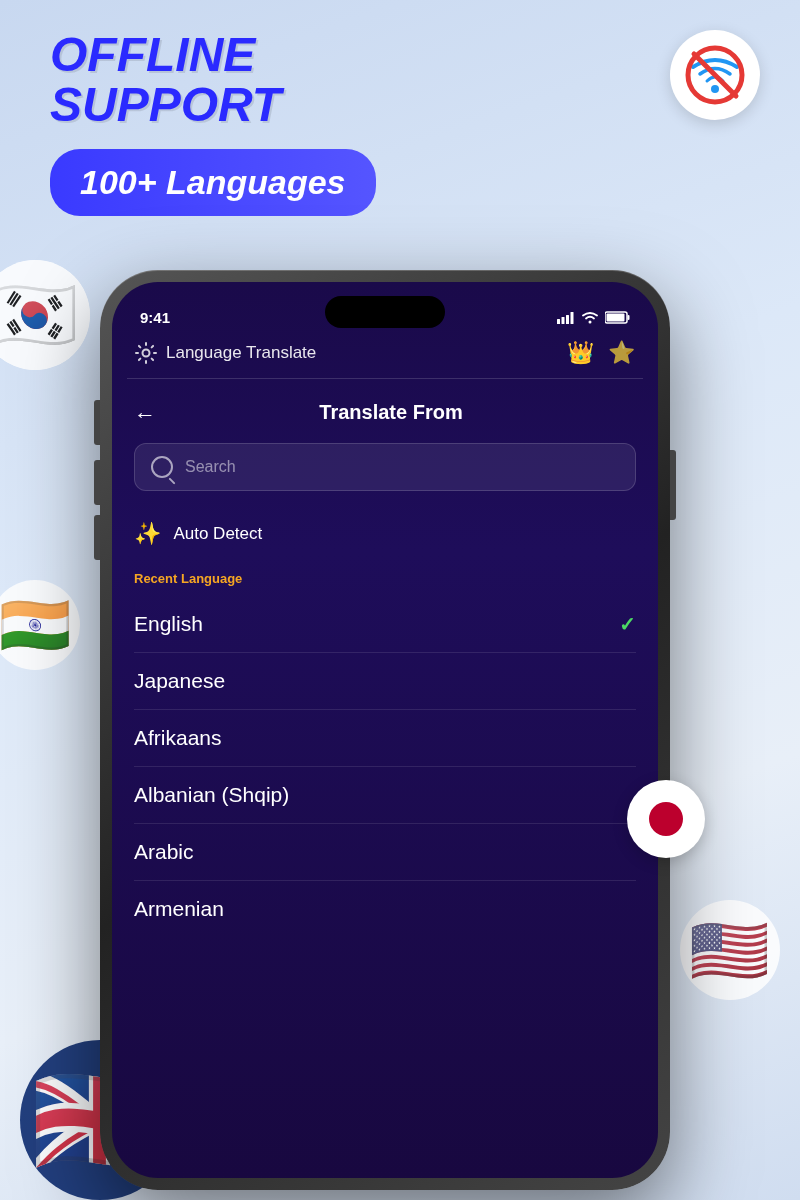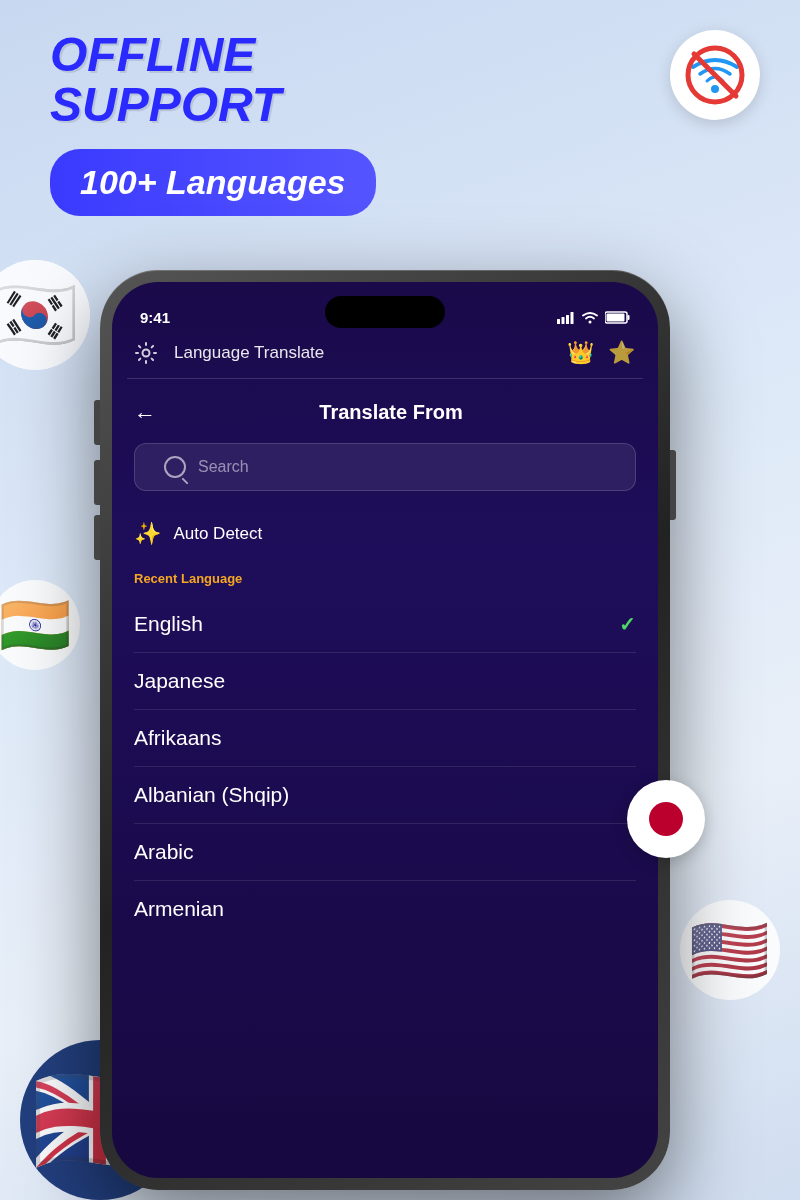--- a/index.html
+++ b/index.html
@@ -209,21 +209,21 @@
     .app-header {
       display: flex;
       align-items: center;
       justify-content: space-between;
       padding: 8px 22px 12px;
     }
 
     .app-header-left {
       display: flex;
       align-items: center;
-      gap: 16px;
+      gap: 8px;
     }
 
     .app-title {
       color: rgba(255,255,255,0.9);
       font-size: 17px;
       font-weight: 500;
     }
 
     .app-header-right {
       display: flex;
@@ -268,21 +268,21 @@
       margin-right: 30px;
     }
 
     
     .search-box {
       display: flex;
       align-items: center;
       background: rgba(255,255,255,0.08);
       border: 1px solid rgba(255,255,255,0.15);
       border-radius: 12px;
-      padding: 12px 29px;
+      padding: 12px 16px;
       gap: 12px;
       margin-bottom: 20px;
     }
 
     .search-icon-circle {
       width: 22px;
       height: 22px;
       border: 2px solid rgba(255,255,255,0.6);
       border-radius: 50%;
       position: relative;

